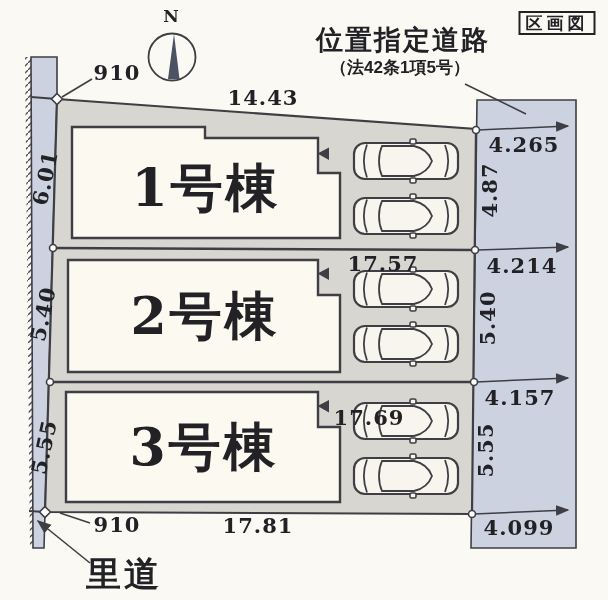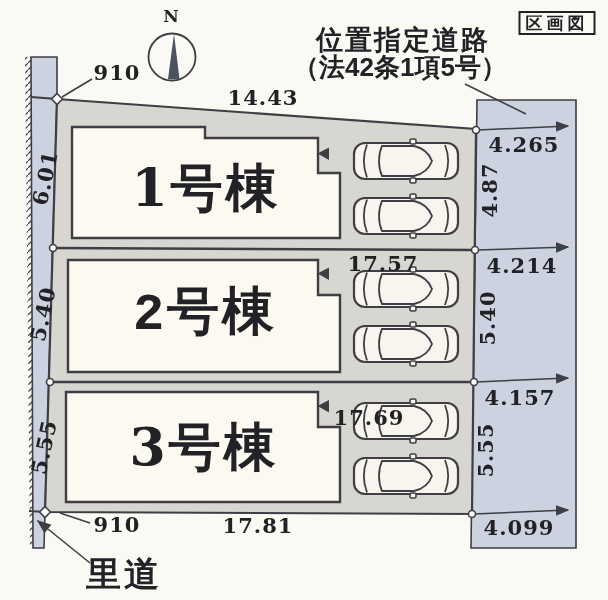--- a/index.html
+++ b/index.html
@@ -30,21 +30,21 @@
   .arrow-head{fill:var(--line);}
   .hatch-ln{stroke:#4a4a52;stroke-width:1.3;}
 
   
   .lbl{position:absolute;white-space:nowrap;transform:translate(-50%,-50%);line-height:1;}
   .num{font-size:21px;font-weight:bold;letter-spacing:1px;}
   .r78{transform:translate(-50%,-50%) rotate(-78deg);}
   .r90{transform:translate(-50%,-50%) rotate(-90deg);}
   .jp{font-family:"Liberation Sans",sans-serif;font-weight:bold;}
   .road-name{font-size:27px;letter-spacing:2px;}
-  .road-law{font-size:26px;letter-spacing:0px;}
+  .road-law{font-size:17px;letter-spacing:0px;}
   .bldg-lbl{font-size:52px;font-weight:bold;letter-spacing:3px;}
   .rido{font-size:35px;letter-spacing:3px;}
   .n-lbl{font-size:17px;font-weight:bold;}
   .badge{font-size:17px;border:2.5px solid var(--text);padding:2px 5px 1px 5px;
          letter-spacing:4px;background:var(--page);text-align:right;}
 </style>
 </head>
 <body>
 
 <div class="page">
@@ -127,21 +127,21 @@
   <div class="lbl jp road-law" style="left:400px;top:67px;">（法42条1項5号）</div>
 
   <div class="lbl num" style="left:117px;top:72px;">910</div>
   <div class="lbl num" style="left:263px;top:97px;">14.43</div>
 
   <div class="lbl num r78" style="left:45px;top:178px;">6.01</div>
   <div class="lbl num r78" style="left:43px;top:314px;">5.40</div>
   <div class="lbl num r78" style="left:44px;top:447px;">5.55</div>
 
   <div class="lbl bldg-lbl" style="left:206px;top:188px;">1号棟</div>
-  <div class="lbl bldg-lbl" style="left:205px;top:316px;font-family:Liberation Mono, monospace;">2号棟</div>
+  <div class="lbl bldg-lbl" style="left:205px;top:316px;">2号棟</div>
   <div class="lbl bldg-lbl" style="left:204px;top:447px;">3号棟</div>
 
   <div class="lbl num" style="left:383px;top:263px;">17.57</div>
   <div class="lbl num" style="left:369px;top:395px;margin-top:22px;">17.69</div>
   <div class="lbl num" style="left:258px;top:525px;">17.81</div>
   <div class="lbl num" style="left:117px;top:524px;">910</div>
 
   <div class="lbl num" style="left:524px;top:144px;">4.265</div>
   <div class="lbl num" style="left:522px;top:265px;">4.214</div>
   <div class="lbl num" style="left:520px;top:397px;">4.157</div>

